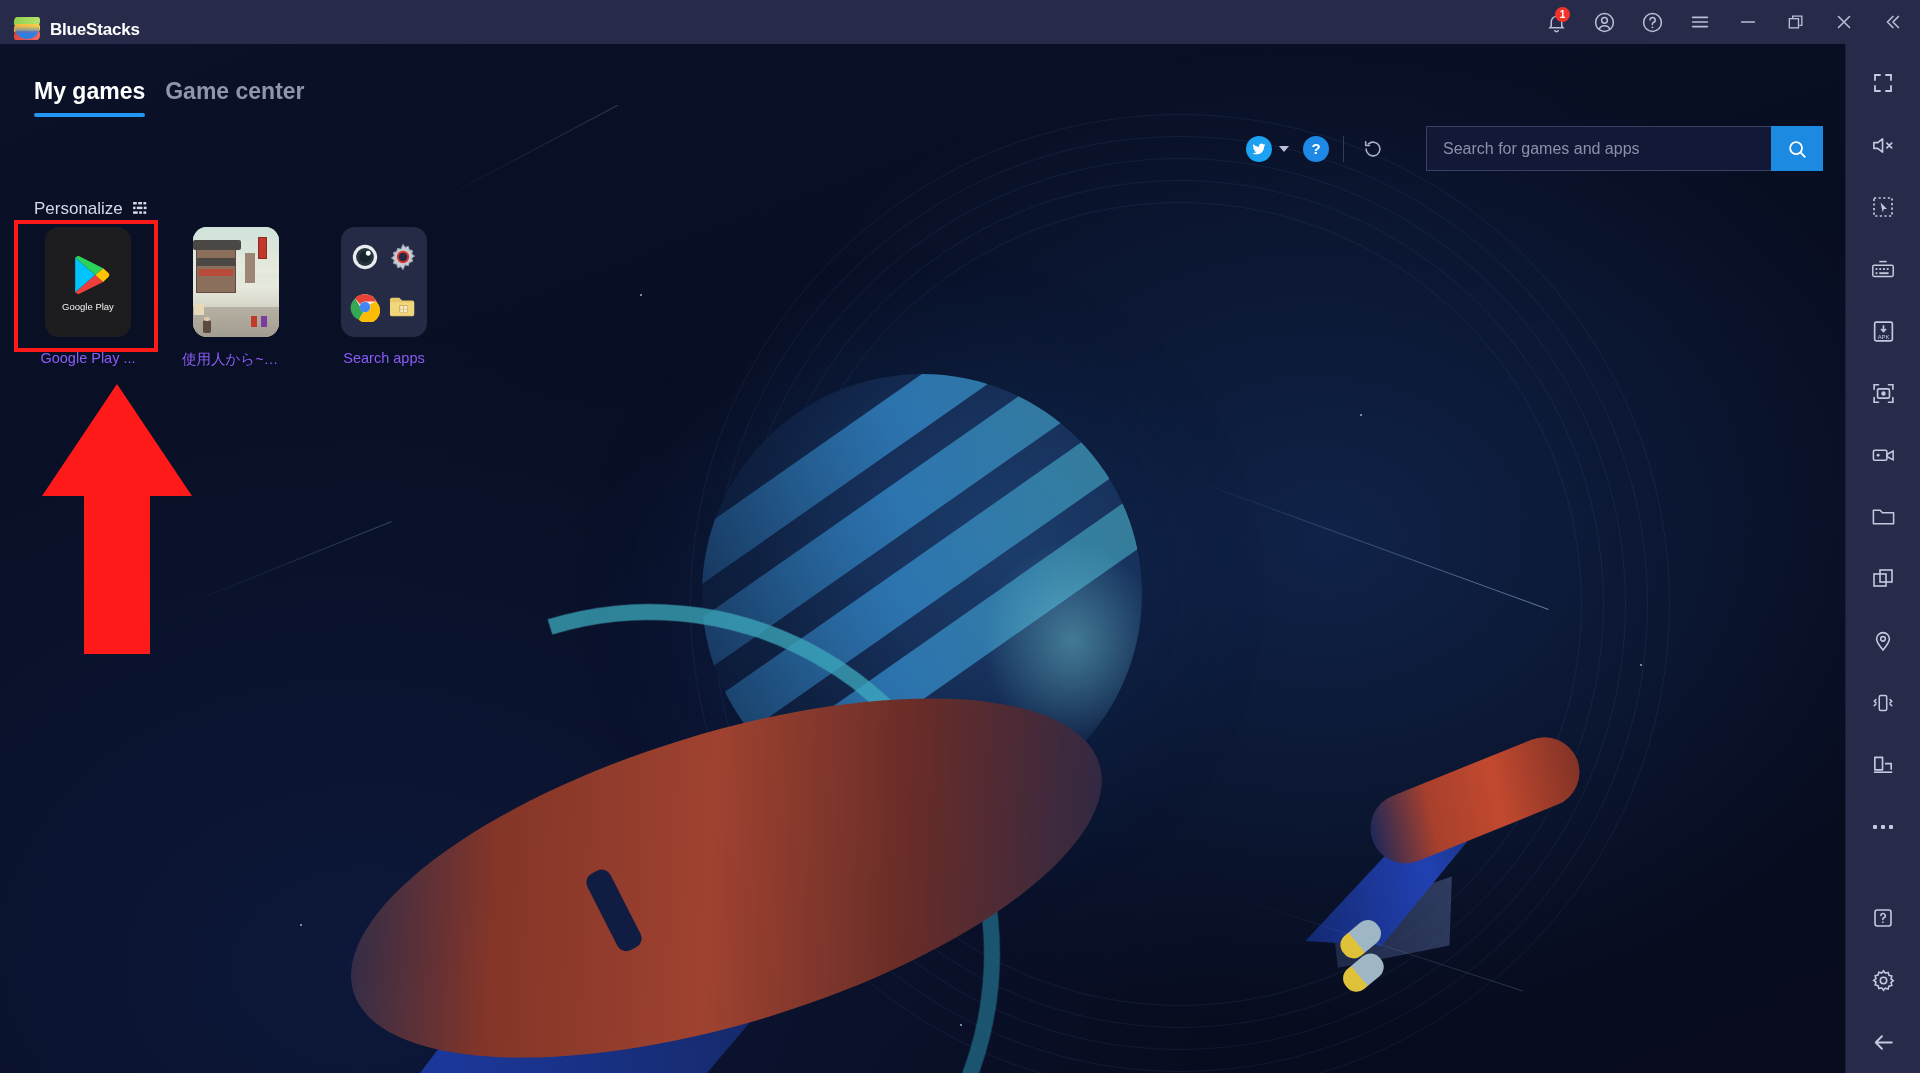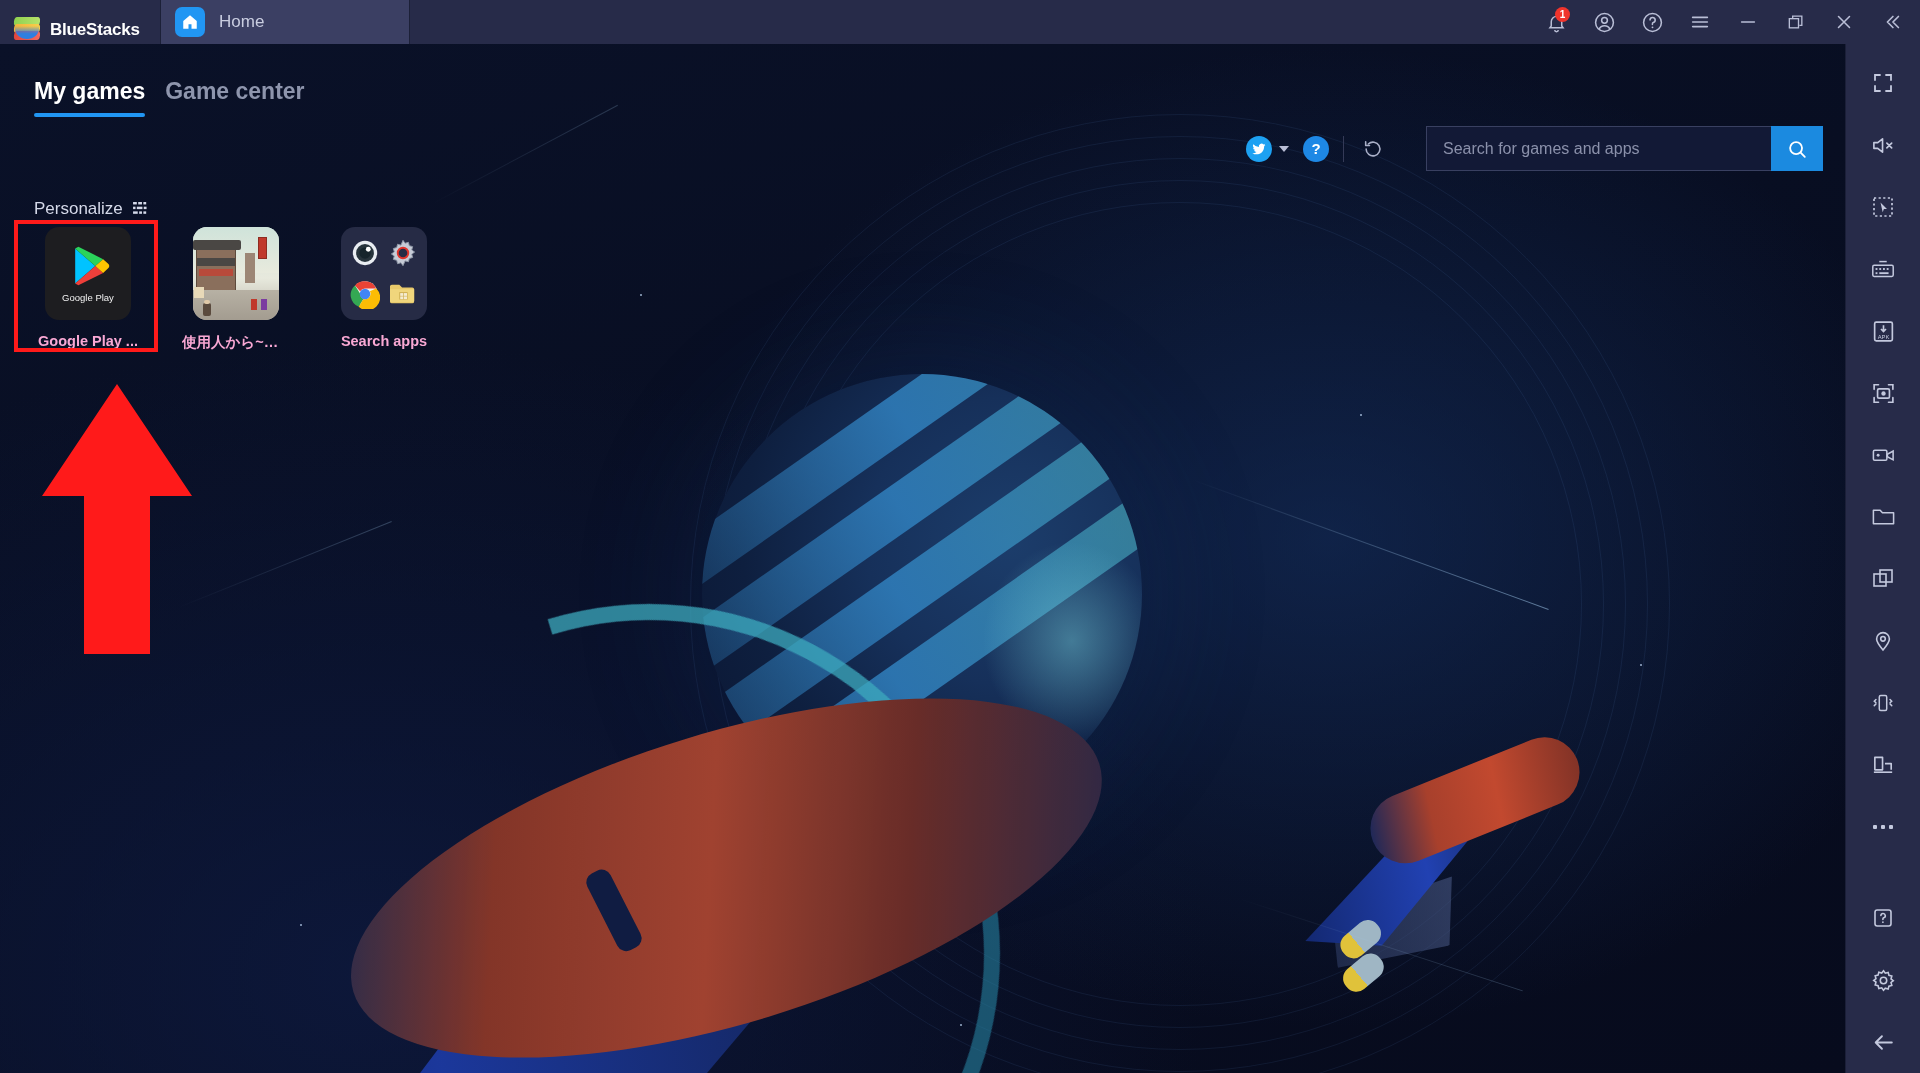--- a/index.html
+++ b/index.html
@@ -139,22 +139,22 @@
   }
   .search-input::placeholder{ color:#8b91ab; }
   .search-btn{ width:52px; height:45px; background:#1b8ae0; display:flex; align-items:center; justify-content:center;
     cursor:pointer; border:none; }
 
   .personalize{ position:absolute; left:34px; top:155px; display:flex; align-items:center; gap:10px; cursor:pointer; }
   .personalize-label{ font-size:17px; color:#d5d9e9; }
 
   .tile-row{ position:absolute; left:34px; top:183px; display:flex; gap:40px; }
   .tile{ width:108px; cursor:pointer; }
-  .tile-art{ width:86px; height:93px; border-radius:14px; margin:0 auto; overflow:hidden; position:relative; }
-  .tile-name{ text-align:center; font-size:14.5px; font-weight:bold; color:#f9a8d4; margin-top:13px;
+  .tile-art{ width:86px; height:110px; border-radius:14px; margin:0 auto; overflow:hidden; position:relative; }
+  .tile-name{ text-align:center; font-size:14.5px; font-weight:normal; color:#8b5cf6; margin-top:13px;
     white-space:nowrap; overflow:hidden; text-overflow:ellipsis; }
   .gp-art{ background:#1d1d20; display:flex; flex-direction:column; align-items:center; justify-content:center; }
   .gp-text{ font-size:9.5px; color:#f2f2f2; margin-top:4px; }
   .jp-art{ background:linear-gradient(180deg,#cfe2d8 0%,#e7e9dd 55%,#b9b3a6 100%); }
   .sys-art{ background:#262b45; display:grid; grid-template-columns:1fr 1fr; grid-template-rows:1fr 1fr;
     place-items:center; padding:8px; gap:5px; }
 
   .highlight-box{
     position:absolute; left:14px; top:176px; width:144px; height:132px;
     border:4px solid #ff1a1a; pointer-events:none;
@@ -186,28 +186,20 @@
         <span></span>
           <span></span>
           <span></span>
           <span></span>
       </div>
       <div class="brand-name">BlueStacks</div>
     </div>
 
     <div class="tabs">
 
-      <div class="tab home">
-        <div class="tab-icon home-ic">
-          <svg width="18" height="18" viewBox="0 0 24 24">
-              <path d="M12 3 3 10.5V21h7v-6h4v6h7V10.5z" fill="#fff"></path>
-            </svg>
-        </div>
-        <div class="tab-label">Home</div>
-      </div>
 
 
     </div>
 
     <div class="tb-spacer"></div>
 
     <div class="tb-actions">
 
       <div class="tb-btn">
         <svg width="21" height="21" viewBox="0 0 24 24" fill="none" stroke="#b9bed6" stroke-width="1.7">

